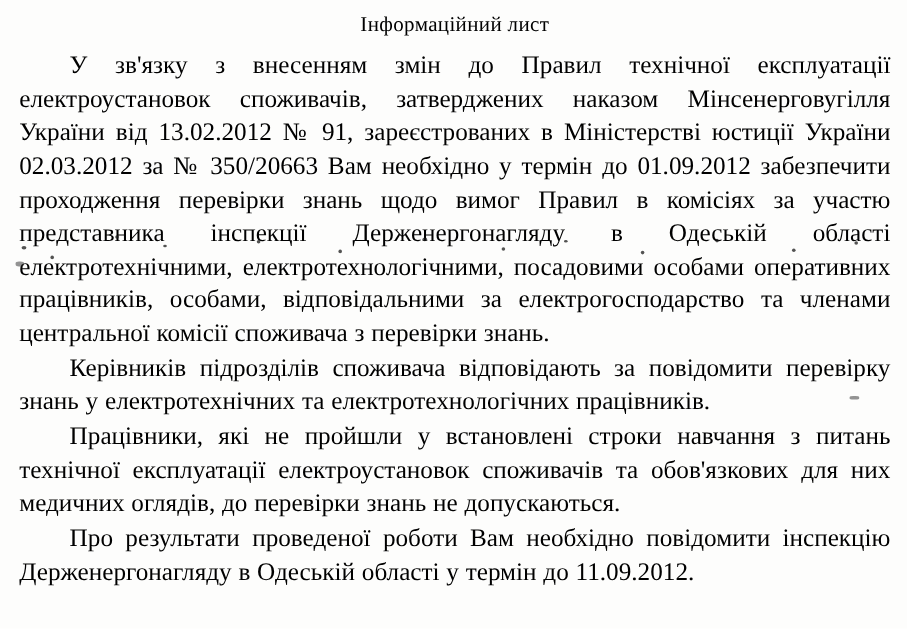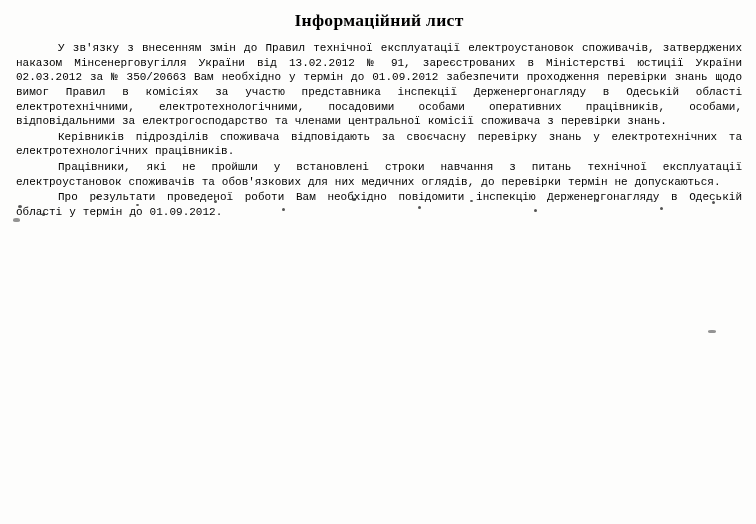--- a/index.html
+++ b/index.html
@@ -18,33 +18,33 @@
     position: relative;
     width: 756px;
     height: 524px;
     background: #fdfdfc;
     box-sizing: border-box;
     padding: 8px 14px 0 16px;
   }
   .doc-title {
     text-align: center;
     font-size: 17.5px;
-    font-weight: bold;
+    font-weight: normal;
     letter-spacing: 0.3px;
     margin: 2px 0 10px 0;
     font-family: "Liberation Serif", serif;
   }
   .para {
-    font-size: 11px;
+    font-size: 21px;
     line-height: 1.33;
     text-align: justify;
     text-justify: inter-word;
     margin: 0 0 1px 0;
     text-indent: 42px;
-    font-family: Liberation Mono, monospace;
+    font-family: Liberation Serif, serif;
     word-spacing: 0.4px;
   }
   
   .speck {
     position: absolute;
     background: #1a1a1a;
     border-radius: 50%;
     opacity: 0.75;
   }
   .smudge {
@@ -55,23 +55,23 @@
   }
 </style>
 </head>
 <body>
 
 <div class="page">
 
   <div class="doc-title">Інформаційний лист</div>
 
   <p class="para">У зв'язку з внесенням змін до Правил технічної експлуатації електроустановок споживачів, затверджених наказом Мінсенерговугілля України від 13.02.2012 № 91, зареєстрованих в Міністерстві юстиції України 02.03.2012 за № 350/20663 Вам необхідно у термін до 01.09.2012 забезпечити проходження перевірки знань щодо вимог Правил в комісіях за участю представника інспекції Держенергонагляду в Одеській області електротехнічними, електротехнологічними, посадовими особами оперативних працівників, особами, відповідальними за електрогосподарство та членами центральної комісії споживача з перевірки знань.</p>
-  <p class="para">Керівників підрозділів споживача відповідають за своєчасну перевірку знань у електротехнічних та електротехнологічних працівників.</p>
-  <p class="para">Працівники, які не пройшли у встановлені строки навчання з питань технічної експлуатації електроустановок споживачів та обов'язкових для них медичних оглядів, до перевірки термін не допускаються.</p>
-  <p class="para">Про результати проведеної роботи Вам необхідно повідомити інспекцію Держенергонагляду в Одеській області у термін до 01.09.2012.</p>
+  <p class="para">Керівників підрозділів споживача відповідають за повідомити перевірку знань у електротехнічних та електротехнологічних працівників.</p>
+  <p class="para">Працівники, які не пройшли у встановлені строки навчання з питань технічної експлуатації електроустановок споживачів та обов'язкових для них медичних оглядів, до перевірки знань не допускаються.</p>
+  <p class="para">Про результати проведеної роботи Вам необхідно повідомити інспекцію Держенергонагляду в Одеській області у термін до 11.09.2012.</p>
 
   <span class="speck" style="left:18px; top:205px; width:4px; height:3px;"></span>
   <span class="speck" style="left:42px; top:213px; width:3px; height:3px;"></span>
   <span class="speck" style="left:96px; top:196px; width:3px; height:3px;"></span>
   <span class="speck" style="left:136px; top:204px; width:3px; height:2px;"></span>
   <span class="speck" style="left:214px; top:200px; width:3px; height:3px;"></span>
   <span class="speck" style="left:282px; top:208px; width:3px; height:3px;"></span>
   <span class="speck" style="left:352px; top:198px; width:4px; height:3px;"></span>
   <span class="speck" style="left:418px; top:206px; width:3px; height:3px;"></span>
   <span class="speck" style="left:470px; top:200px; width:3px; height:2px;"></span>

